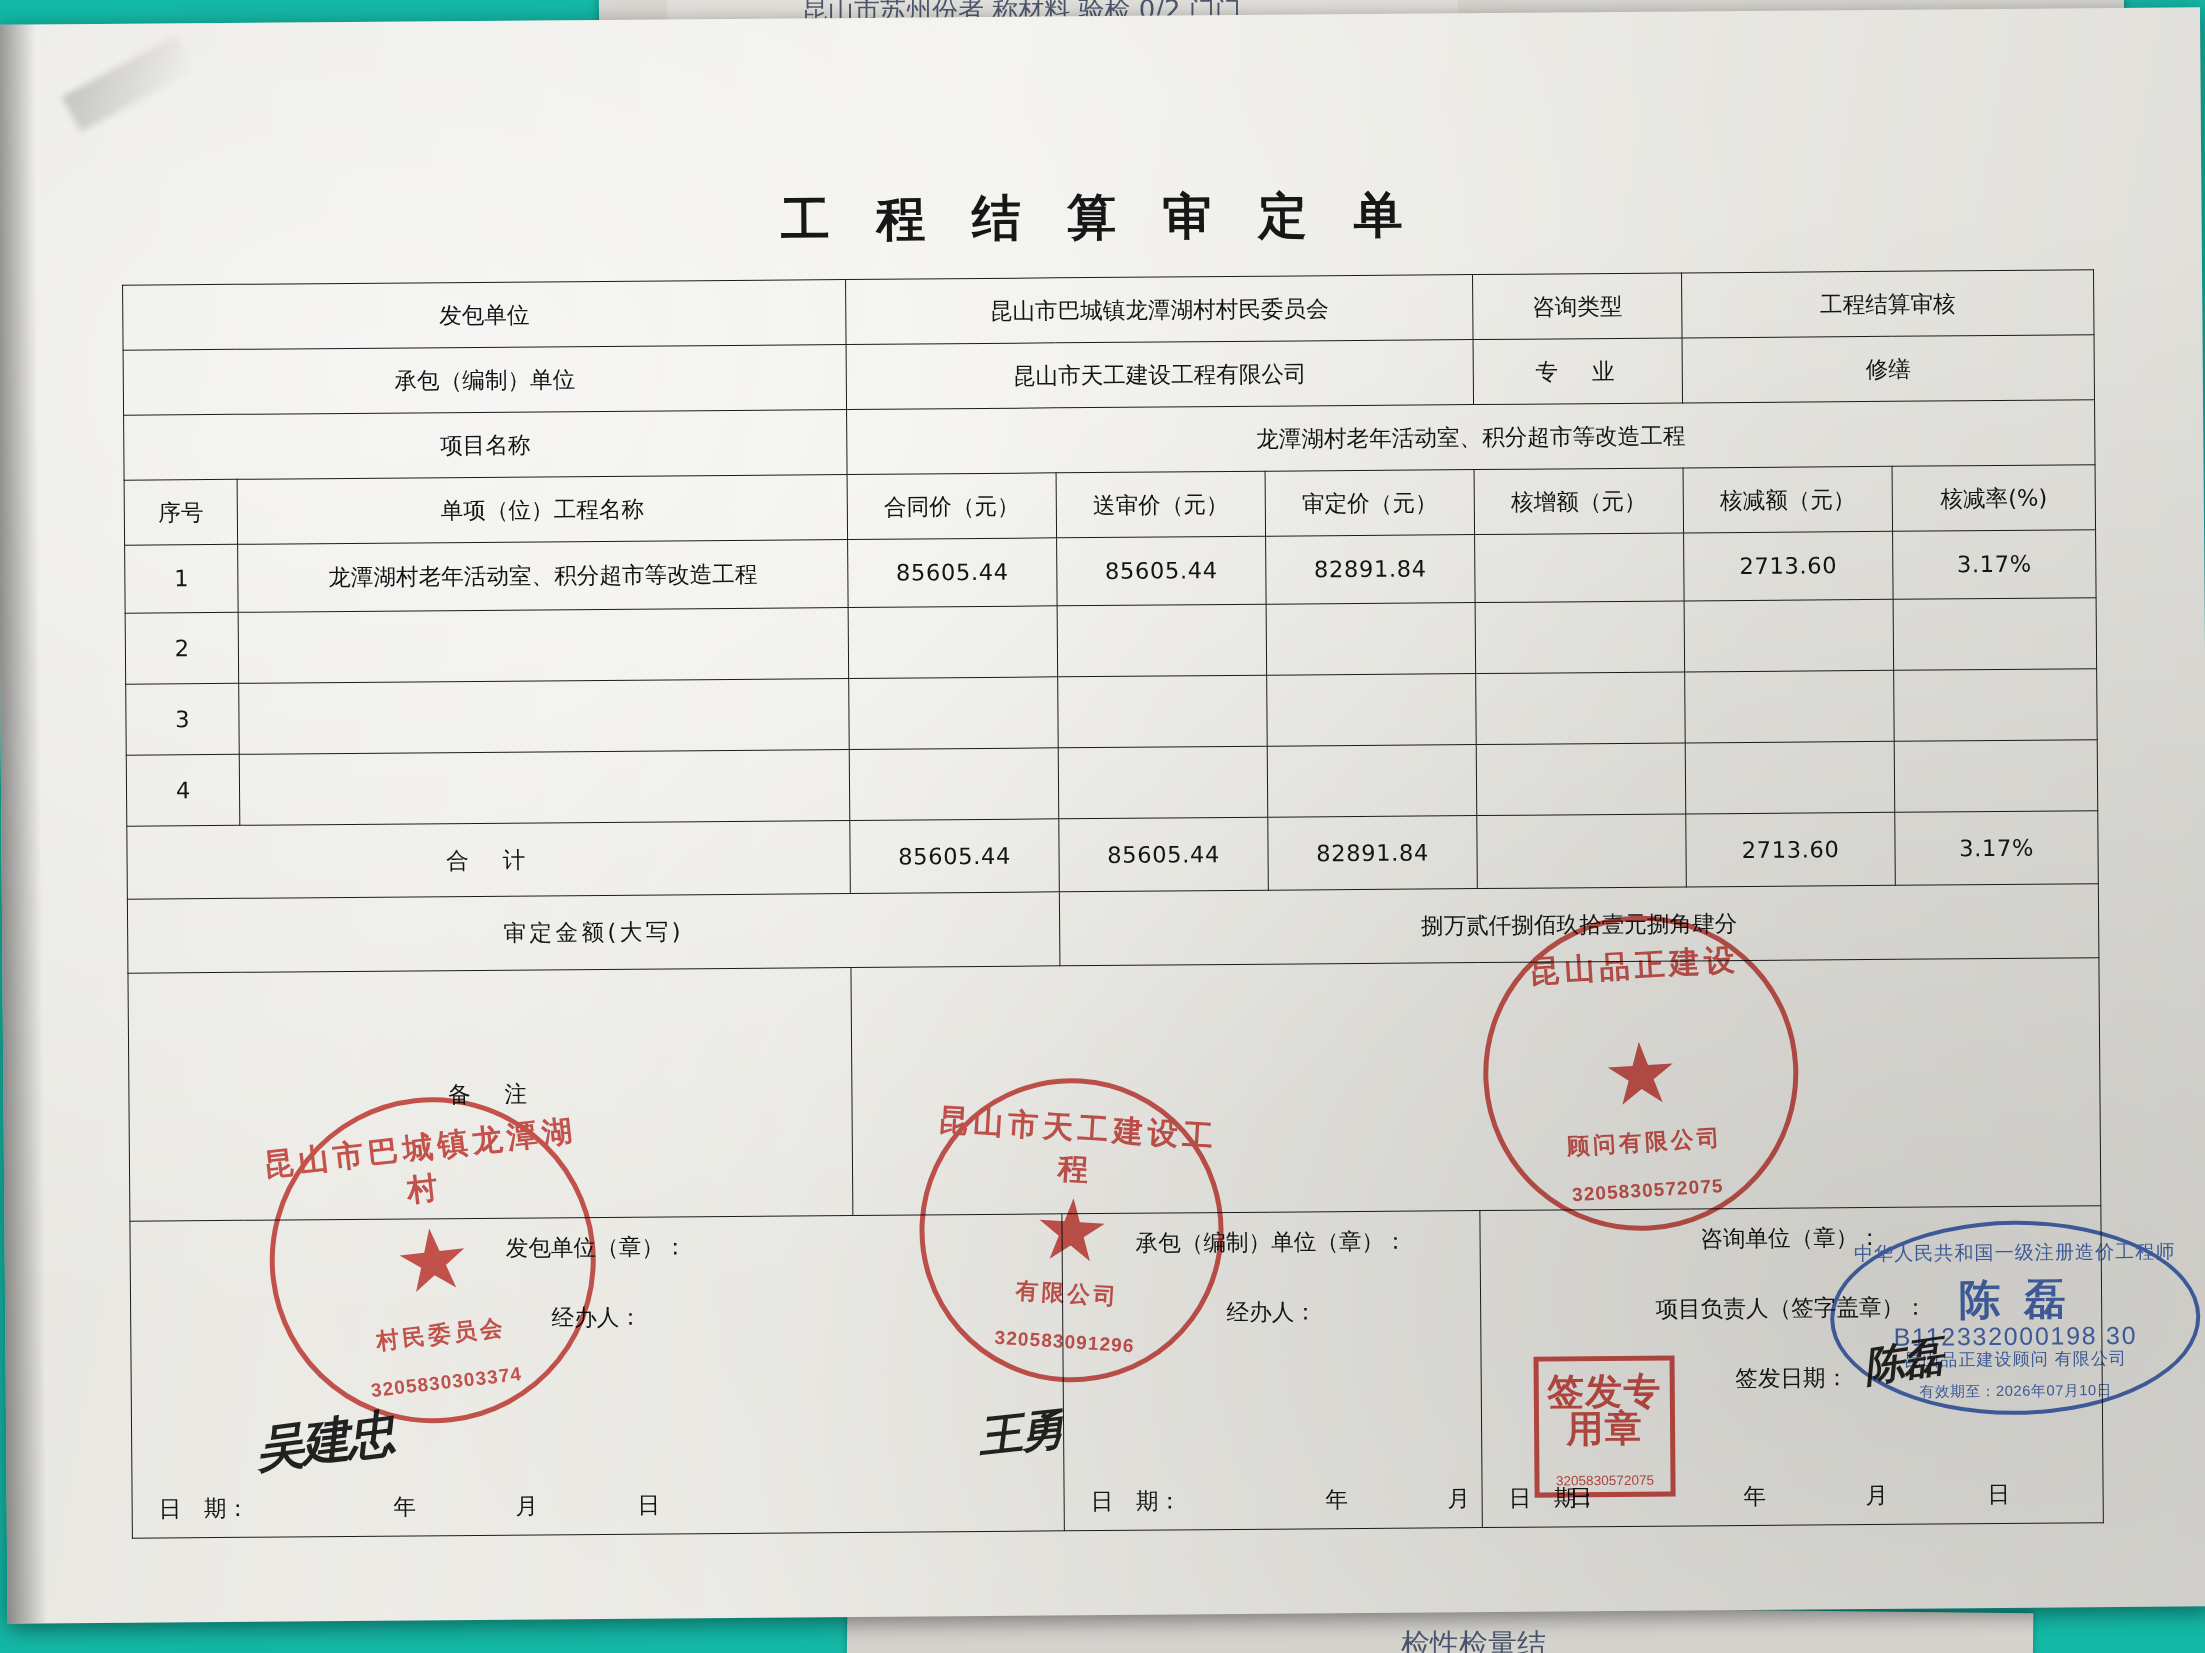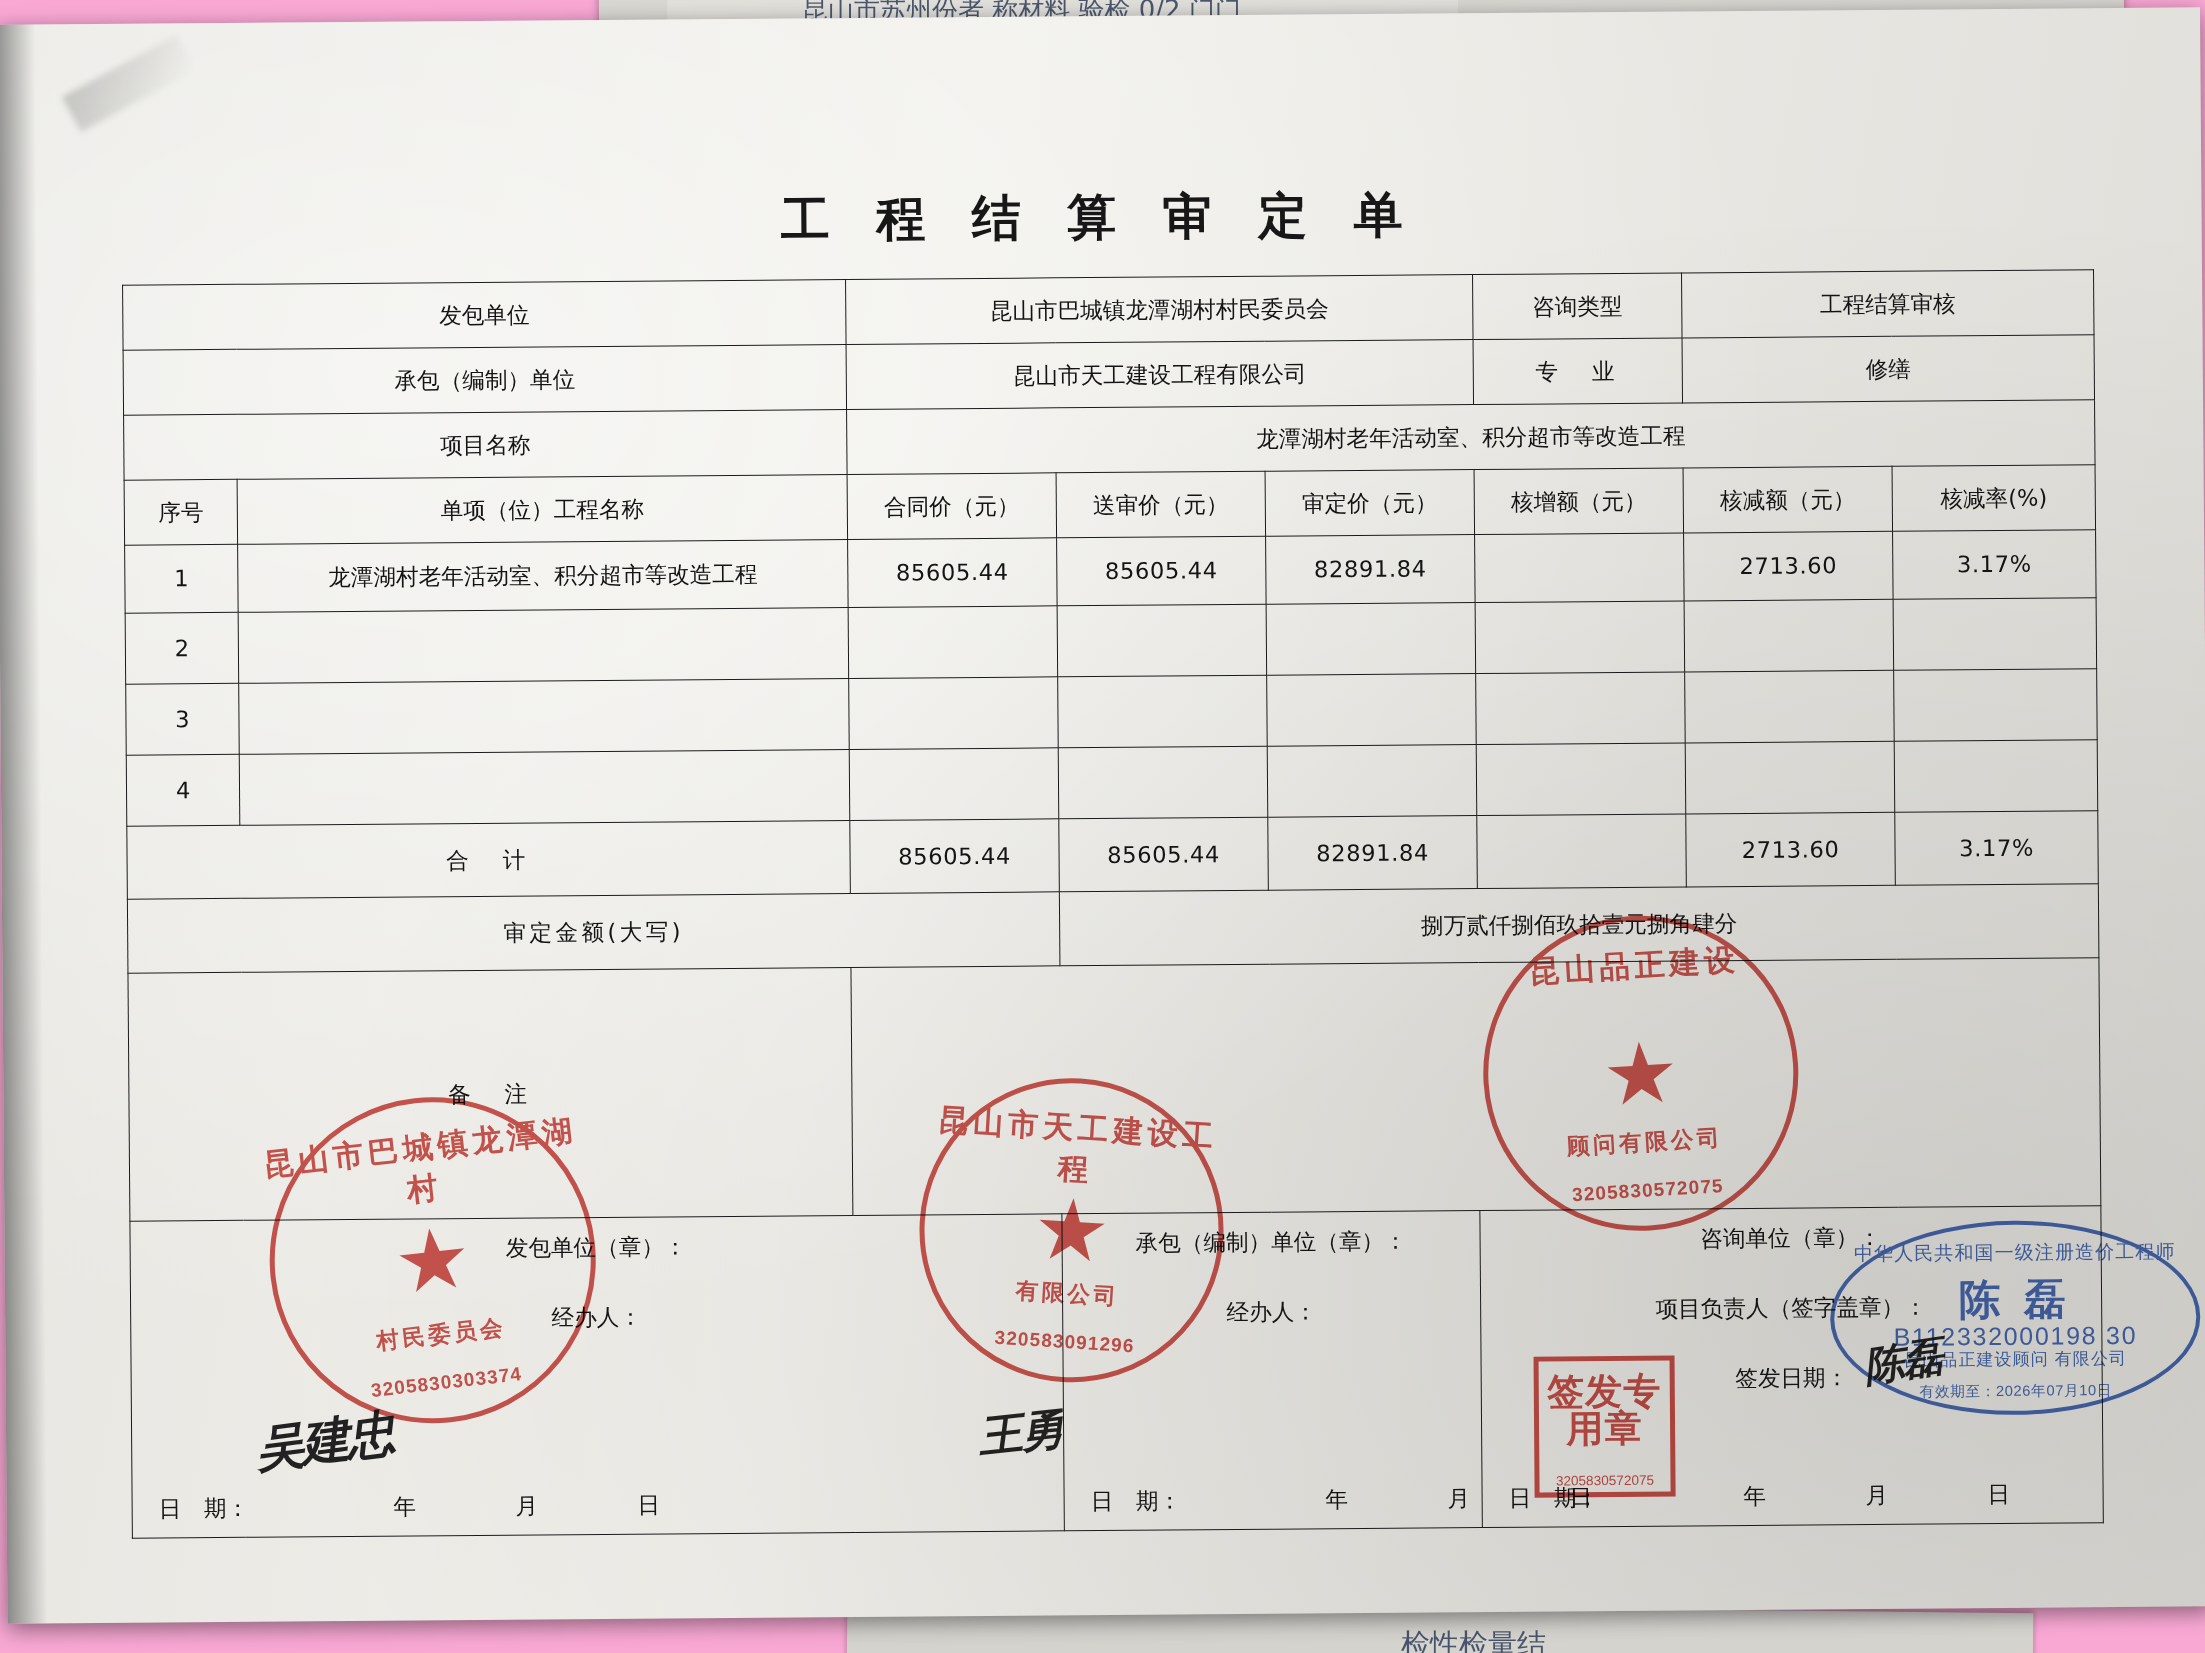--- a/index.html
+++ b/index.html
@@ -11,21 +11,21 @@
     width: 2205px;
     height: 1654px;
     overflow: hidden;
     font-family: "Liberation Sans", "DejaVu Sans", sans-serif;
   }
 
   
   #photo {
     position: absolute;
     inset: 0;
-    background: #f9a8d4;
+    background: #14b8a6;
     overflow: hidden;
   }
   .bg-paper-top {
     position: absolute;
     left: 599px; top: -22.6px;
     width: 1525px; height: 68px;
     background: #d9d7d2;
     transform: rotate(-0.7deg);
     box-shadow: 0 3.4px 8px rgba(0,0,0,.35);
   }

